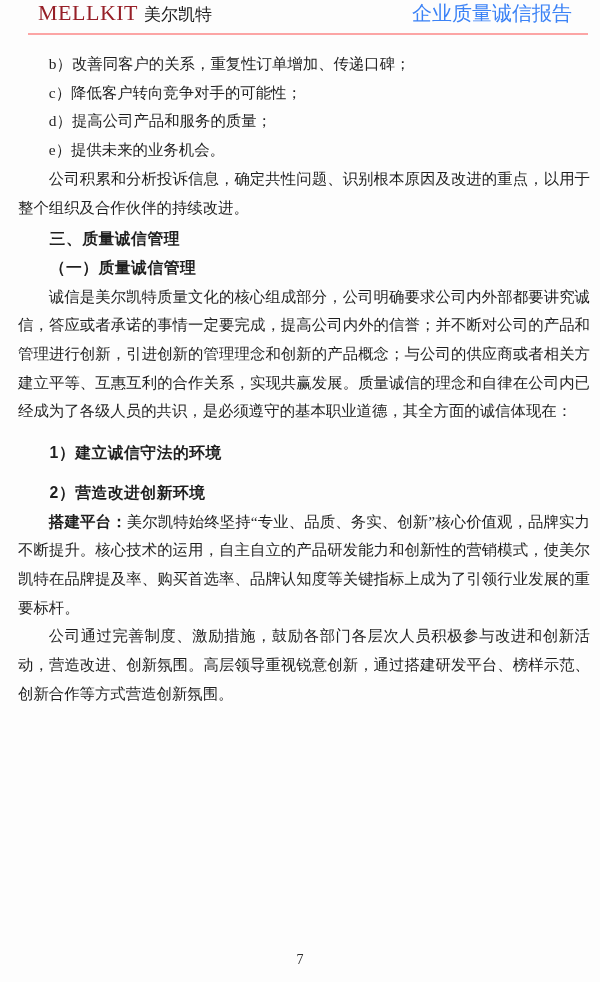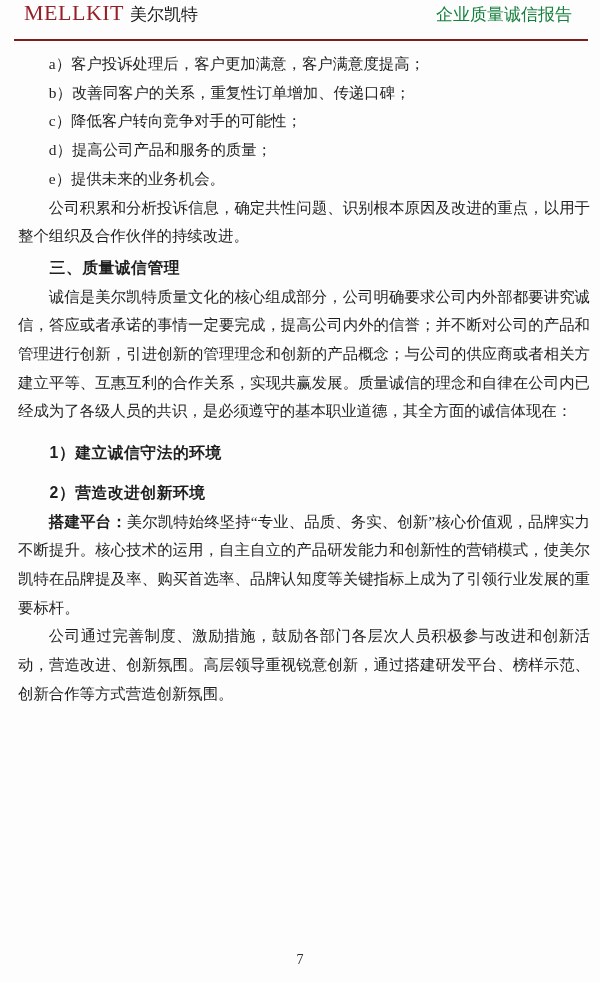--- a/index.html
+++ b/index.html
@@ -13,46 +13,46 @@
     height: 982px;
     background: #fdfdfd;
     font-family: "Liberation Serif", "DejaVu Serif", serif;
     color: #1f1f1f;
     overflow: hidden;
   }
   
   .header {
     position: absolute;
     top: 0;
-    left: 14px;
+    left: 28px;
     right: 12px;
     height: 31px;
-    border-bottom: 2px solid #7f1d1d;
+    border-bottom: 2px solid #fca5a5;
     display: flex;
     justify-content: space-between;
     align-items: baseline;
-    padding-bottom: 8px;
+    padding-bottom: 2px;
   }
   .header-left {
     padding-left: 10px;
     white-space: nowrap;
   }
   .brand-en {
     font-size: 22px;
     letter-spacing: 0.5px;
     color: #961f27;
   }
   .brand-cn {
     font-size: 17px;
     color: #1b1b1b;
     margin-left: 6px;
   }
   .header-right {
-    font-size: 17px;
-    color: #15803d;
+    font-size: 20px;
+    color: #3b82f6;
     padding-right: 16px;
     white-space: nowrap;
   }
   
   .doc-body {
     position: absolute;
     top: 50px;
     left: 18px;
     width: 572px;
     font-size: 15.4px;
@@ -103,29 +103,29 @@
   <div class="header">
     <div class="header-left">
       <span class="brand-en">MELLKIT</span><span class="brand-cn">美尔凯特</span>
     </div>
     <div class="header-right">企业质量诚信报告</div>
   </div>
 
   <div class="doc-body">
 
 
-    <div class="list-item">a）客户投诉处理后，客户更加满意，客户满意度提高；</div>
     <div class="list-item">b）改善同客户的关系，重复性订单增加、传递口碑；</div>
     <div class="list-item">c）降低客户转向竞争对手的可能性；</div>
     <div class="list-item">d）提高公司产品和服务的质量；</div>
     <div class="list-item">e）提供未来的业务机会。</div>
 
     <p>公司积累和分析投诉信息，确定共性问题、识别根本原因及改进的重点，以用于整个组织及合作伙伴的持续改进。</p>
 
     <div class="heading section-heading">三、质量诚信管理</div>
+    <div class="heading">（一）质量诚信管理</div>
 
     <p>诚信是美尔凯特质量文化的核心组成部分，公司明确要求公司内外部都要讲究诚信，答应或者承诺的事情一定要完成，提高公司内外的信誉；并不断对公司的产品和管理进行创新，引进创新的管理理念和创新的产品概念；与公司的供应商或者相关方建立平等、互惠互利的合作关系，实现共赢发展。质量诚信的理念和自律在公司内已经成为了各级人员的共识，是必须遵守的基本职业道德，其全方面的诚信体现在：</p>
 
     <div class="heading num-heading-1">1）建立诚信守法的环境</div>
 
     <div class="heading num-heading-2">2）营造改进创新环境</div>
     <p><b class="lead-bold">搭建平台：</b><span>美尔凯特始终坚持“专业、品质、务实、创新”核心价值观，品牌实力不断提升。核心技术的运用，自主自立的产品研发能力和创新性的营销模式，使美尔凯特在品牌提及率、购买首选率、品牌认知度等关键指标上成为了引领行业发展的重要标杆。</span></p>
 
     <p>公司通过完善制度、激励措施，鼓励各部门各层次人员积极参与改进和创新活动，营造改进、创新氛围。高层领导重视锐意创新，通过搭建研发平台、榜样示范、创新合作等方式营造创新氛围。</p>
 

